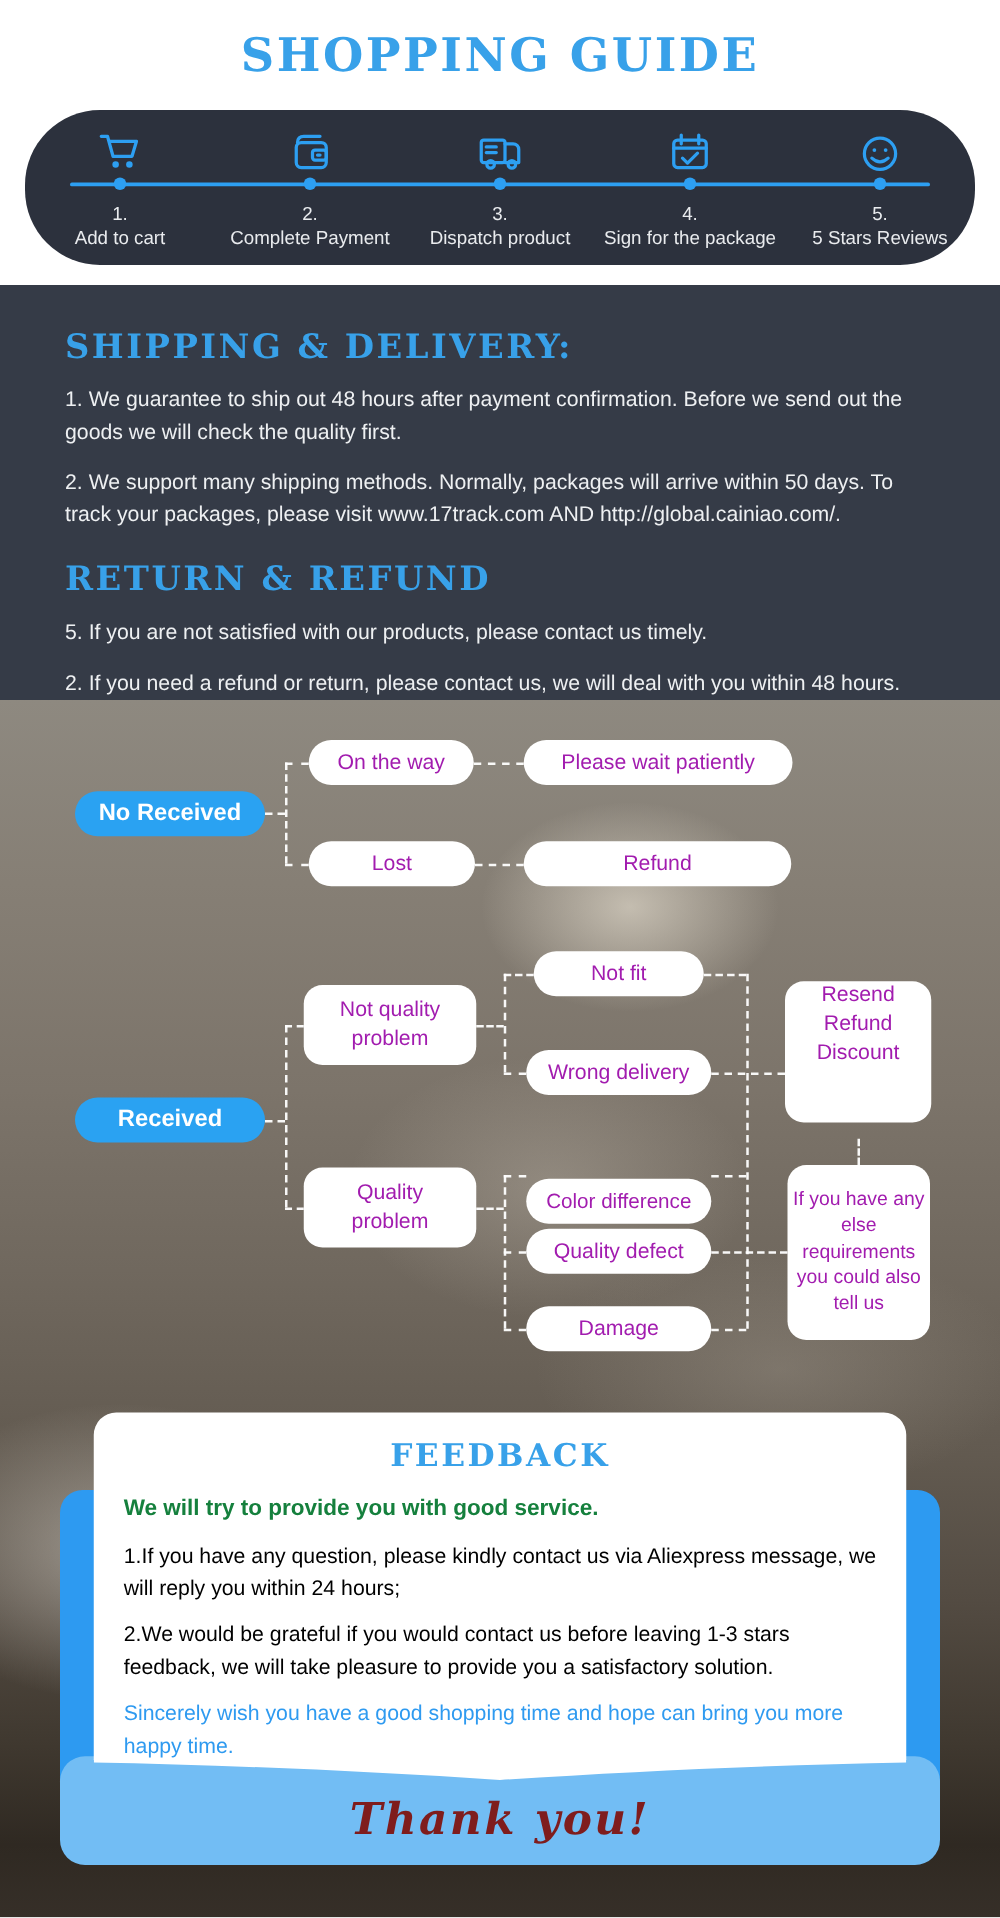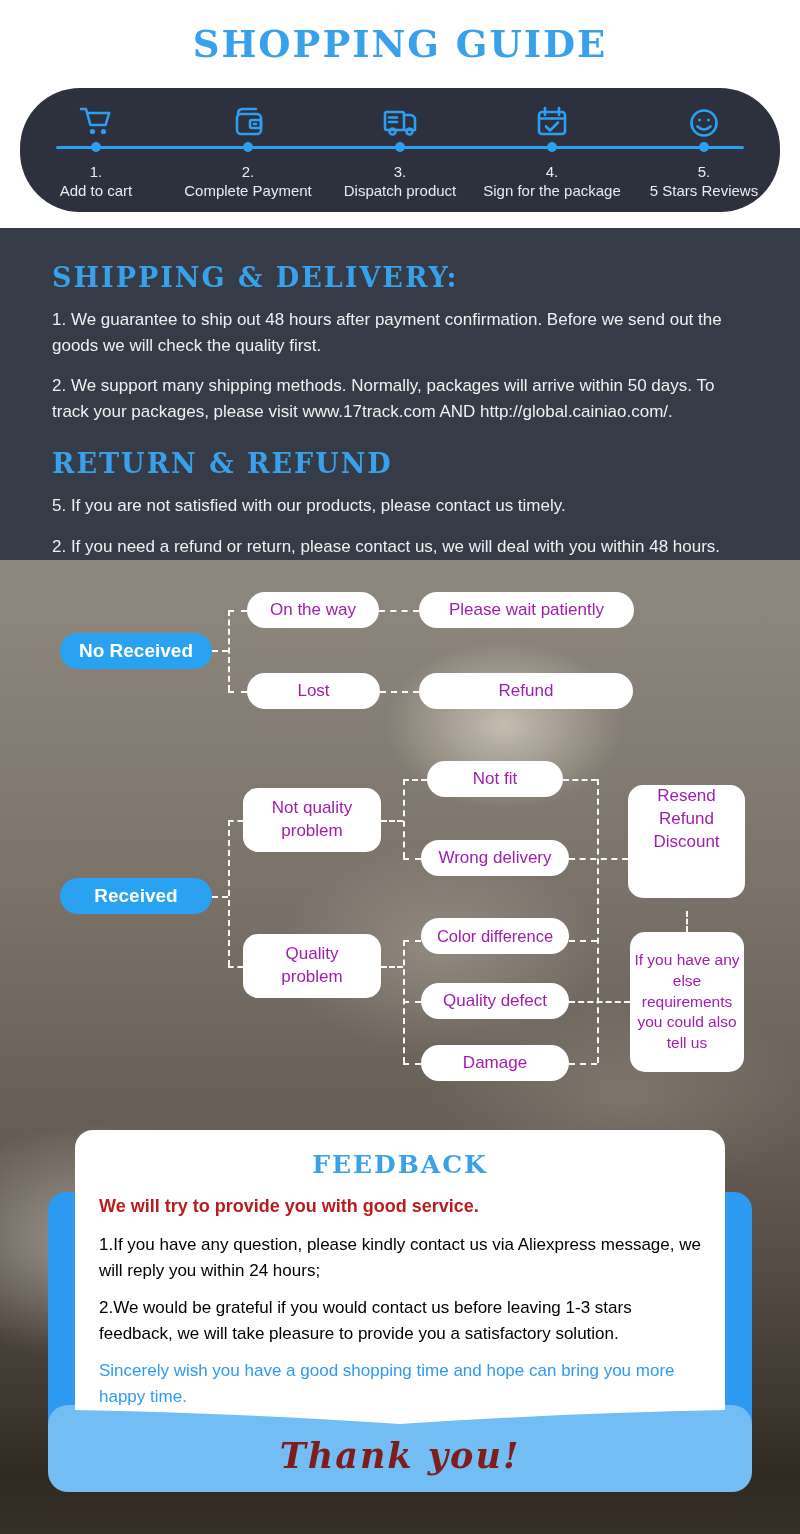--- a/index.html
+++ b/index.html
@@ -56,21 +56,21 @@
   .thanks{position:absolute;left:48px;top:845px;width:704px;height:87px;background:#72bdf4;
           border-radius:20px;display:flex;align-items:flex-end;justify-content:center;
           padding-bottom:16px;box-sizing:border-box;}
   .thanks .txt{font-family:"DejaVu Serif","Liberation Serif",serif;font-style:italic;
           font-weight:700;font-size:35px;color:#7f1d1d;letter-spacing:2px;}
   .card{position:absolute;left:75px;top:570px;width:650px;}
   .card-body{background:#fff;border-radius:18px 18px 0 0;height:278px;box-sizing:border-box;
              padding:20px 24px 0 24px;}
   .card-curve{display:block;margin-top:-1px;}
   .card h3{margin:0 0 14px 0;text-align:center;font-size:25px;}
-  .card .intro{margin:0 0 12px 0;font-size:18px;font-weight:700;color:#b91c1c;}
+  .card .intro{margin:0 0 12px 0;font-size:18px;font-weight:700;color:#15803d;}
   .card p{margin:0 0 12px 0;font-size:17px;line-height:1.5;color:#000000;}
   .card p.closing{color:#2e9af0;margin-bottom:0;}
 </style>
 </head>
 <body>
 
 <div id="screen">
 
   <div class="title stencil">SHOPPING GUIDE</div>
 
@@ -200,21 +200,21 @@
     <div class="pill" style="left:421px;top:280px;width:148px;height:36px">Wrong delivery</div>
 
     <div class="fbox" style="left:628px;top:225px;width:117px;height:113px;justify-content:flex-start">
       <span>Resend</span>
       <span>Refund</span>
       <span>Discount</span>
     </div>
 
     <div class="pill blue" style="left:60px;top:318px;width:152px;height:36px">Received</div>
     <div class="fbox" style="left:243px;top:374px;width:138px;height:64px;padding:4px 14px">Quality problem</div>
-    <div class="pill" style="left:421px;top:358px;width:148px;height:36px;font-size:16.5px">Color difference</div>
+    <div class="pill" style="left:421px;top:383px;width:148px;height:36px;font-size:16.5px">Color difference</div>
     <div class="pill" style="left:421px;top:485px;width:148px;height:36px">Damage</div>
     <div class="pill" style="left:421px;top:423px;width:148px;height:36px">Quality defect</div>
     <div class="fbox" style="left:630px;top:372px;width:114px;height:140px;font-size:15.5px;padding:23px 4px">If you have any else requirements you could also tell us</div>
 
     <div class="panel-blue"></div>
 
     <div class="thanks">
       <span class="txt">Thank you!</span>
     </div>
 

